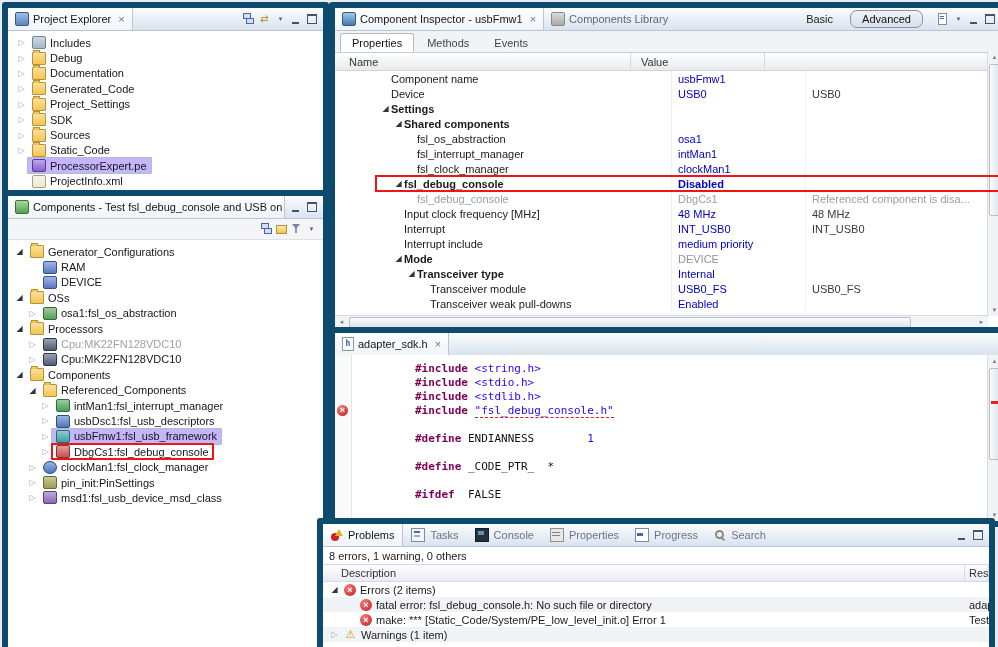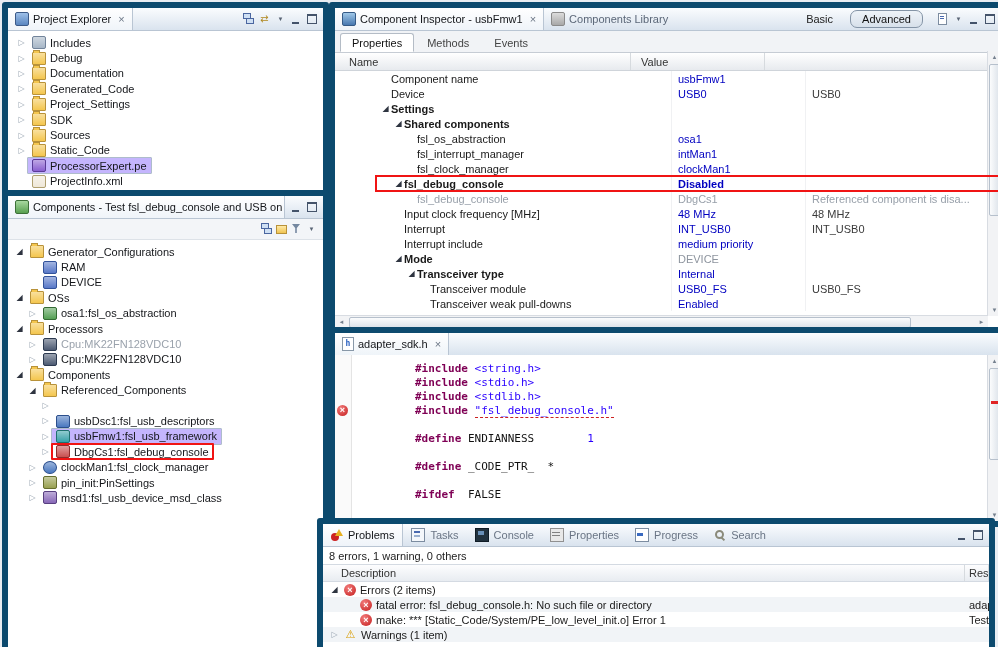--- a/index.html
+++ b/index.html
@@ -319,20 +319,24 @@
       </div>
       <div class="tree-row" style="padding-left: 19px;">
         <span class="arrow exp">◢</span>
         <span class="labelwrap">
           <span class="ti ic-folder"></span>
           <span class="tlabel">Referenced_Components</span>
         </span>
       </div>
       <div class="tree-row" style="padding-left: 32px;">
         <span class="arrow">▷</span>
+        <span class="labelwrap">
+          <span class="ti ic-comp-green"></span>
+          <span class="tlabel">intMan1:fsl_interrupt_manager</span>
+        </span>
       </div>
       <div class="tree-row" style="padding-left: 32px;">
         <span class="arrow">▷</span>
         <span class="labelwrap">
           <span class="ti ic-comp-blue"></span>
           <span class="tlabel">usbDsc1:fsl_usb_descriptors</span>
         </span>
       </div>
       <div class="tree-row" style="padding-left: 32px;">
         <span class="arrow">▷</span>

